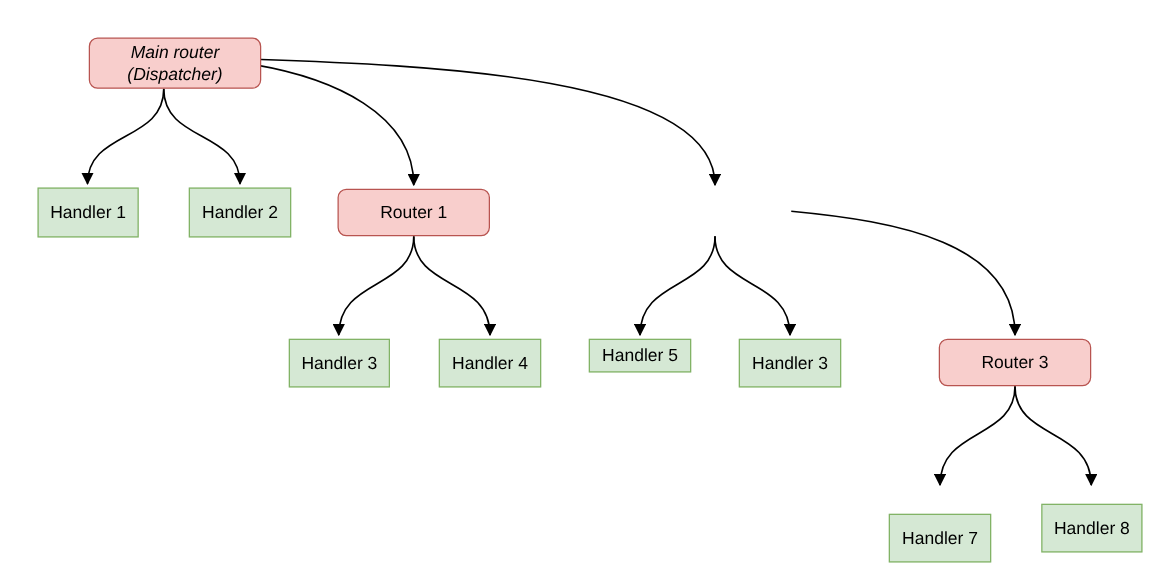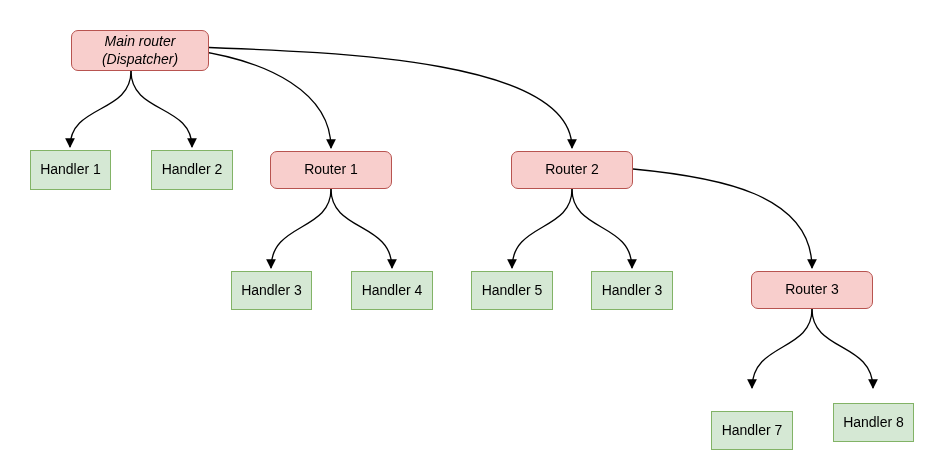--- a/index.html
+++ b/index.html
@@ -79,27 +79,26 @@
 
   <div class="node router" style="left:71px; top:30px; width:138px; height:41px;font-style:italic;">Main router
 (Dispatcher)</div>
 
   <div class="node handler" style="left:30px; top:150px; width:81px; height:40px;">Handler 1</div>
 
   <div class="node handler" style="left:151px; top:150px; width:82px; height:40px;">Handler 2</div>
 
   <div class="node router" style="left:270px; top:151px; width:122px; height:38px;">Router 1</div>
 
-  <div class="node router" style="left:511px; top:151px; width:122px; height:38px;">Router 2</div>
 
   <div class="node handler" style="left:231px; top:271px; width:81px; height:39px;">Handler 3</div>
 
   <div class="node handler" style="left:351px; top:271px; width:82px; height:39px;">Handler 4</div>
 
-  <div class="node handler" style="left:471px; top:271px; width:82px; height:39px;">Handler 5</div>
+  <div class="node handler" style="left:471px; top:271px; width:82px; height:27px;">Handler 5</div>
 
   <div class="node handler" style="left:591px; top:271px; width:82px; height:39px;">Handler 3</div>
 
   <div class="node router" style="left:751px; top:271px; width:122px; height:38px;">Router 3</div>
 
   <div class="node handler" style="left:711px; top:391px; width:82px; height:39px;margin-top:20px;">Handler 7</div>
 
   <div class="node handler" style="left:833px; top:391px; width:81px; height:39px;margin-top:12px;">Handler 8</div>
 
 </div>

